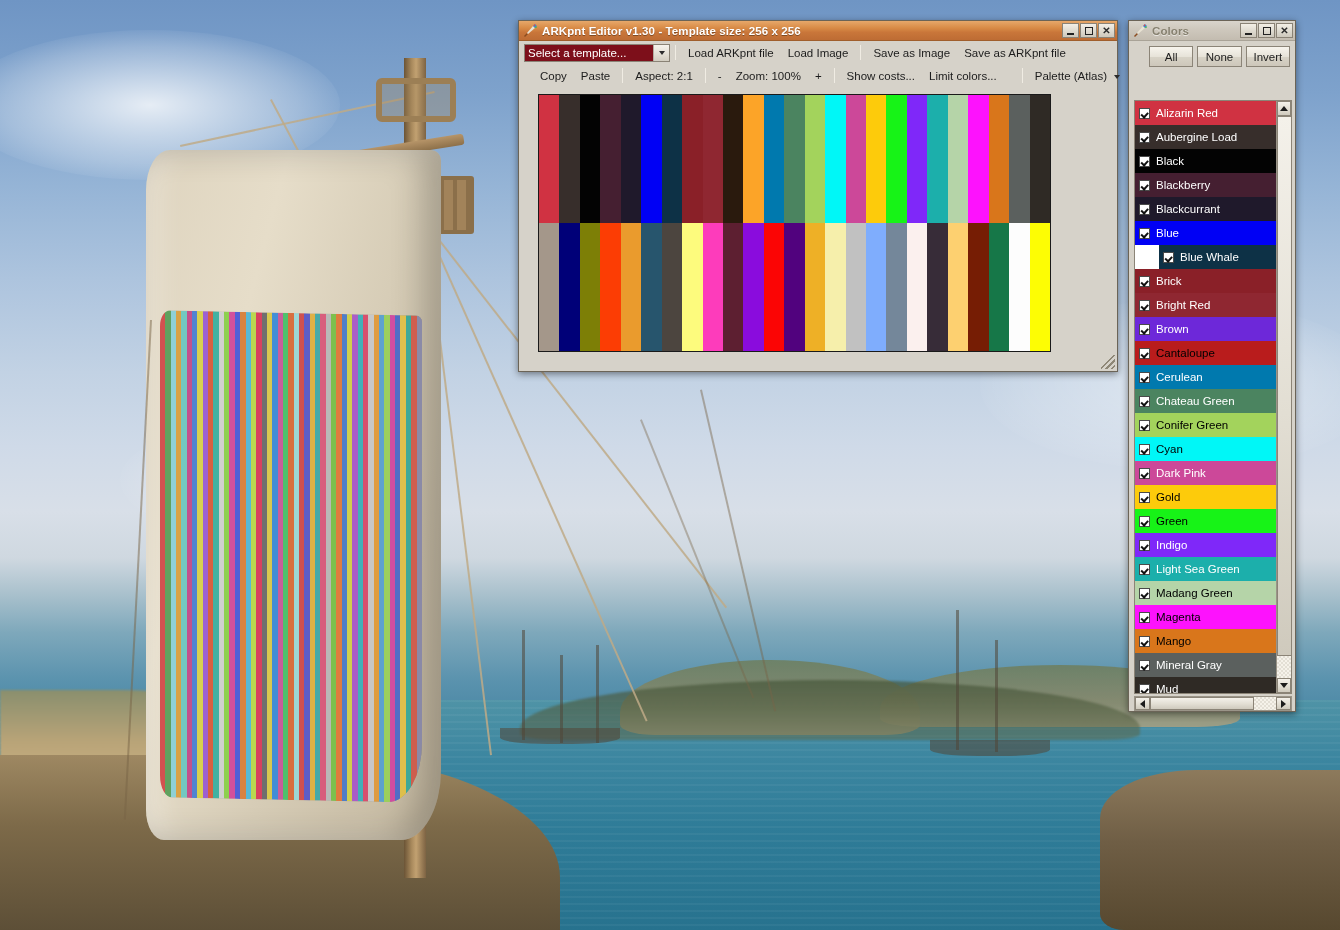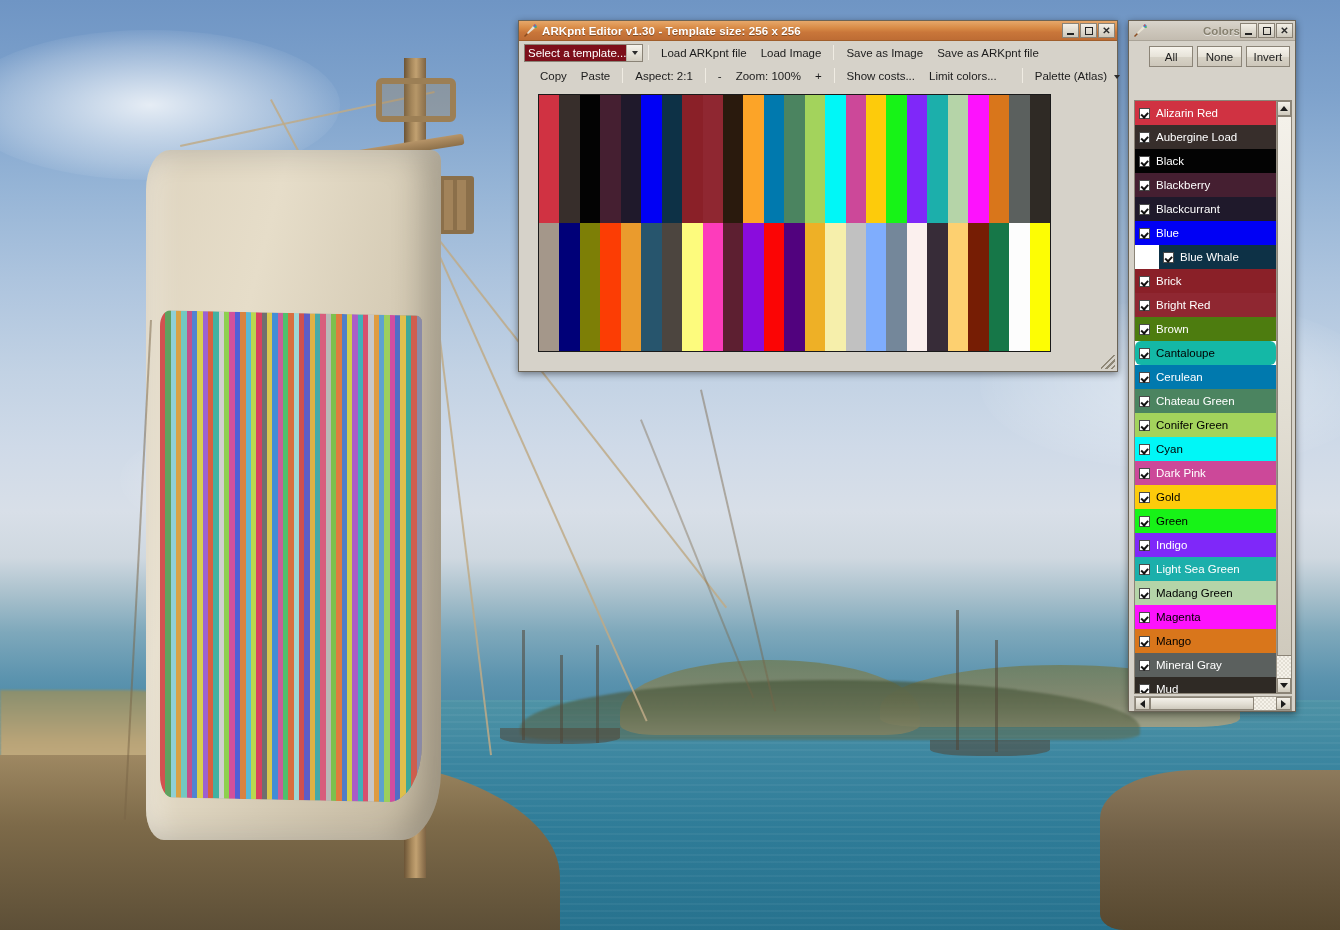--- a/index.html
+++ b/index.html
@@ -125,21 +125,20 @@
   .titlebar {
     height: 20px;
     background: linear-gradient(to bottom, #e7a86a 0%, #d88a45 38%, #c9763a 60%, #bd6c34 100%);
     display: flex; align-items: center;
     padding: 0 2px 0 3px;
     border-bottom: 1px solid #a05e2c;
   }
   .titlebar.inactive {
     background: linear-gradient(to bottom, #d9d5cc 0%, #cfc9be 40%, #c3bcb0 100%);
     border-bottom: 1px solid #a9a397;
-    text-align: right;
   }
   .title-icon {
     width: 16px; height: 15px; margin-right: 4px; flex: 0 0 auto;
     position: relative;
   }
   .title-text {
     font-size: 11.5px; font-weight: bold; color: #ffffff;
     white-space: nowrap; flex: 1 1 auto;
     text-shadow: 0 1px 0 rgba(0,0,0,0.35);
     letter-spacing: 0.1px;
@@ -165,21 +164,21 @@
   }
   .tb-item {
     padding: 2px 7px; white-space: nowrap; cursor: default;
   }
   .sep {
     width: 1px; height: 15px; margin: 0 5px;
     background: #a8a297; border-right: 1px solid #f0ece3;
   }
   .combo {
     display: flex; align-items: stretch;
-    width: 119px; height: 18px;
+    width: 146px; height: 18px;
     border: 1px solid #8a8376;
     background: #fff;
   }
   .combo-val {
     flex: 1 1 auto;
     background: #7d0f1a;
     color: #ffffff;
     font-size: 11.5px;
     padding: 1px 3px;
     white-space: nowrap; overflow: hidden;
@@ -590,25 +589,25 @@
             <span>Blue Whale</span>
           </div>
           <div class="citem" style="background: rgb(138, 32, 40); color: rgb(255, 255, 255);">
             <span class="cbox"></span>
             <span>Brick</span>
           </div>
           <div class="citem" style="background: rgb(143, 39, 49); color: rgb(255, 255, 255);">
             <span class="cbox"></span>
             <span>Bright Red</span>
           </div>
-          <div class="citem" style="background: #4d7c0f; color: rgb(255, 255, 255);">
+          <div class="citem" style="background: #6d28d9; color: rgb(255, 255, 255);">
             <span class="cbox"></span>
             <span>Brown</span>
           </div>
-          <div class="citem" style="background: #14b8a6; color: rgb(0, 0, 0); border-radius: 6px;">
+          <div class="citem" style="background: #b91c1c; color: rgb(0, 0, 0);">
             <span class="cbox"></span>
             <span>Cantaloupe</span>
           </div>
           <div class="citem" style="background: rgb(0, 121, 174); color: rgb(255, 255, 255);">
             <span class="cbox"></span>
             <span>Cerulean</span>
           </div>
           <div class="citem" style="background: rgb(75, 132, 96); color: rgb(255, 255, 255);">
             <span class="cbox"></span>
             <span>Chateau Green</span>

